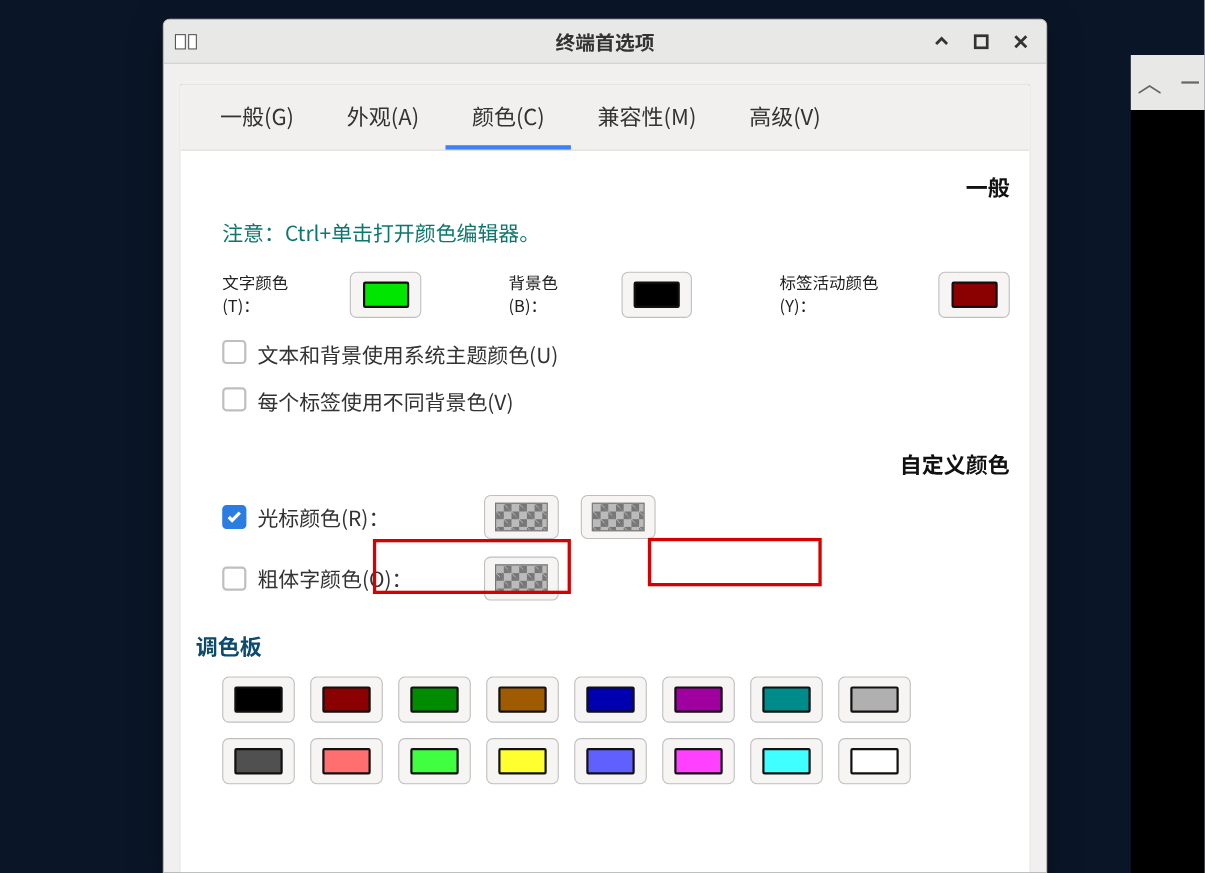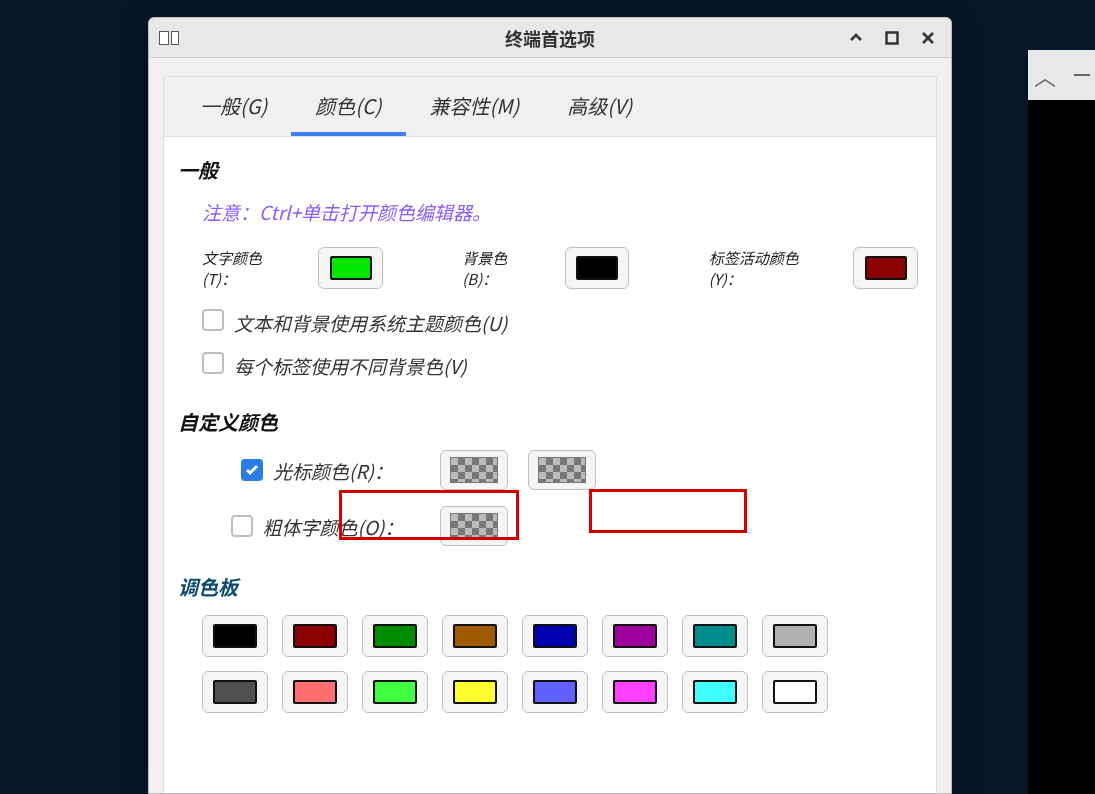--- a/index.html
+++ b/index.html
@@ -82,21 +82,20 @@
   .tb-btn svg { stroke:#333; stroke-width:2.5; fill:none; }
 
   .content-pane {
     position:absolute;
     top:58px; left:14px; right:14px; bottom:0;
     background:#fff;
     border-radius:3px 3px 0 0;
     border:1px solid #ddd;
     border-bottom:none;
     overflow:hidden;
-    font-style:italic;
   }
   .tabs {
     display:flex;
     background:#f1f0ee;
     border-bottom:1px solid #ddd;
     padding-left:12px;
     gap:0;
   }
   .tab {
     padding:14px 24px 12px;
@@ -105,22 +104,22 @@
     cursor:pointer;
     border-bottom:4px solid transparent;
   }
   .tab.active { border-bottom-color:#3b82f6; }
 
   .panel {
     padding:18px 18px 18px 14px;
     color:#333;
     font-size:19px;
   }
-  .section-title { font-weight:700; font-size:20px; margin-bottom:14px; color:#111; }
-  .hint { margin-left:24px; margin-bottom:22px; font-size:19px; color:#8b5cf6; }
+  .section-title { font-weight:700; font-size:20px; margin-bottom:14px; color:#111;text-align:right; }
+  .hint { margin-left:24px; margin-bottom:22px; font-size:19px; color:#0f766e; }
   .row-colors {
     margin-left:24px;
     display:flex;
     align-items:center;
     gap:24px;
     margin-bottom:20px;
   }
   .row-colors .lbl { font-size:15px; color:#222; }
   .swatch-btn {
     width:66px; height:42px;
@@ -137,21 +136,21 @@
   .checkbox {
     width:22px; height:22px; border:2px solid #bfbfbf; border-radius:4px;
     display:flex; align-items:center; justify-content:center; background:#fff; cursor:pointer;
   }
   .checkbox.checked { background:#2a7de1; border-color:#2a7de1; }
   .checkbox.checked svg { stroke:#fff; stroke-width:3; fill:none; }
 
   .section2 { margin-top:28px; }
   .custom-grid { margin-left:24px; }
   .cust-row { display:flex; align-items:center; margin-bottom:16px; }
-  .cust-label-area { display:flex; align-items:center; gap:10px; width:230px;justify-content:center; }
+  .cust-label-area { display:flex; align-items:center; gap:10px; width:230px; }
   .swatch-gap { display:flex; gap:20px; margin-left:8px; }
   .trans-swatch {
     width:68px; height:40px; border:1px solid #bfbfbf; border-radius:6px;
     background:#f6f5f3; display:flex; align-items:center; justify-content:center;
     cursor:pointer;
   }
   .checker {
     width:48px; height:26px;
     background-image:
       linear-gradient(45deg,#777 25%,transparent 25%,transparent 75%,#777 75%),
@@ -208,20 +207,21 @@
         <svg width="16" height="16" viewBox="0 0 16 16">
             <path d="M3 3l10 10M13 3L3 13"></path>
           </svg>
       </div>
     </div>
   </div>
 
   <div class="content-pane">
     <div class="tabs">
       <div class="tab">一般(G)</div>
+      <div class="tab">外观(A)</div>
       <div class="tab active">颜色(C)</div>
       <div class="tab">兼容性(M)</div>
       <div class="tab">高级(V)</div>
     </div>
 
     <div class="panel">
 
       <div class="section-title">一般</div>
       <div class="hint">注意：Ctrl+单击打开颜色编辑器。</div>
 

